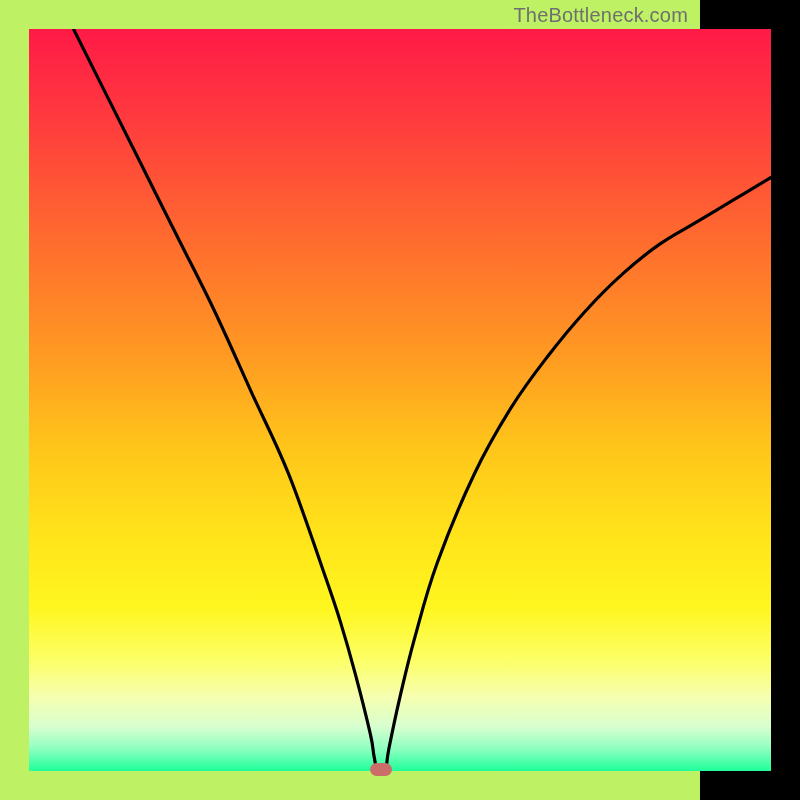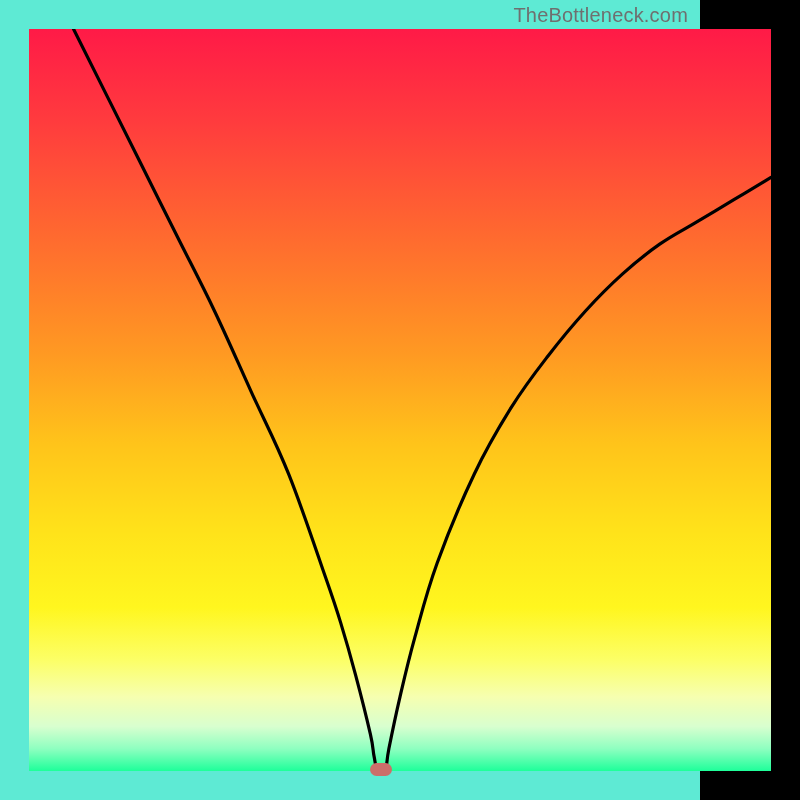--- a/index.html
+++ b/index.html
@@ -10,21 +10,21 @@
     background: #000;
     overflow: hidden;
     font-family: Arial, Helvetica, sans-serif;
   }
   .frame {
     position: absolute;
     left: 0;
     top: 0;
     width: 700px;
     height: 800px;
-    background: #5eead4;
+    background: #bef264;
   }
   .plot {
     position: absolute;
     left: 29px;
     top: 29px;
     width: 742px;
     height: 742px;
     background: linear-gradient(to bottom,
       #ff1a47 0%,
       #ff3a3e 12%,

